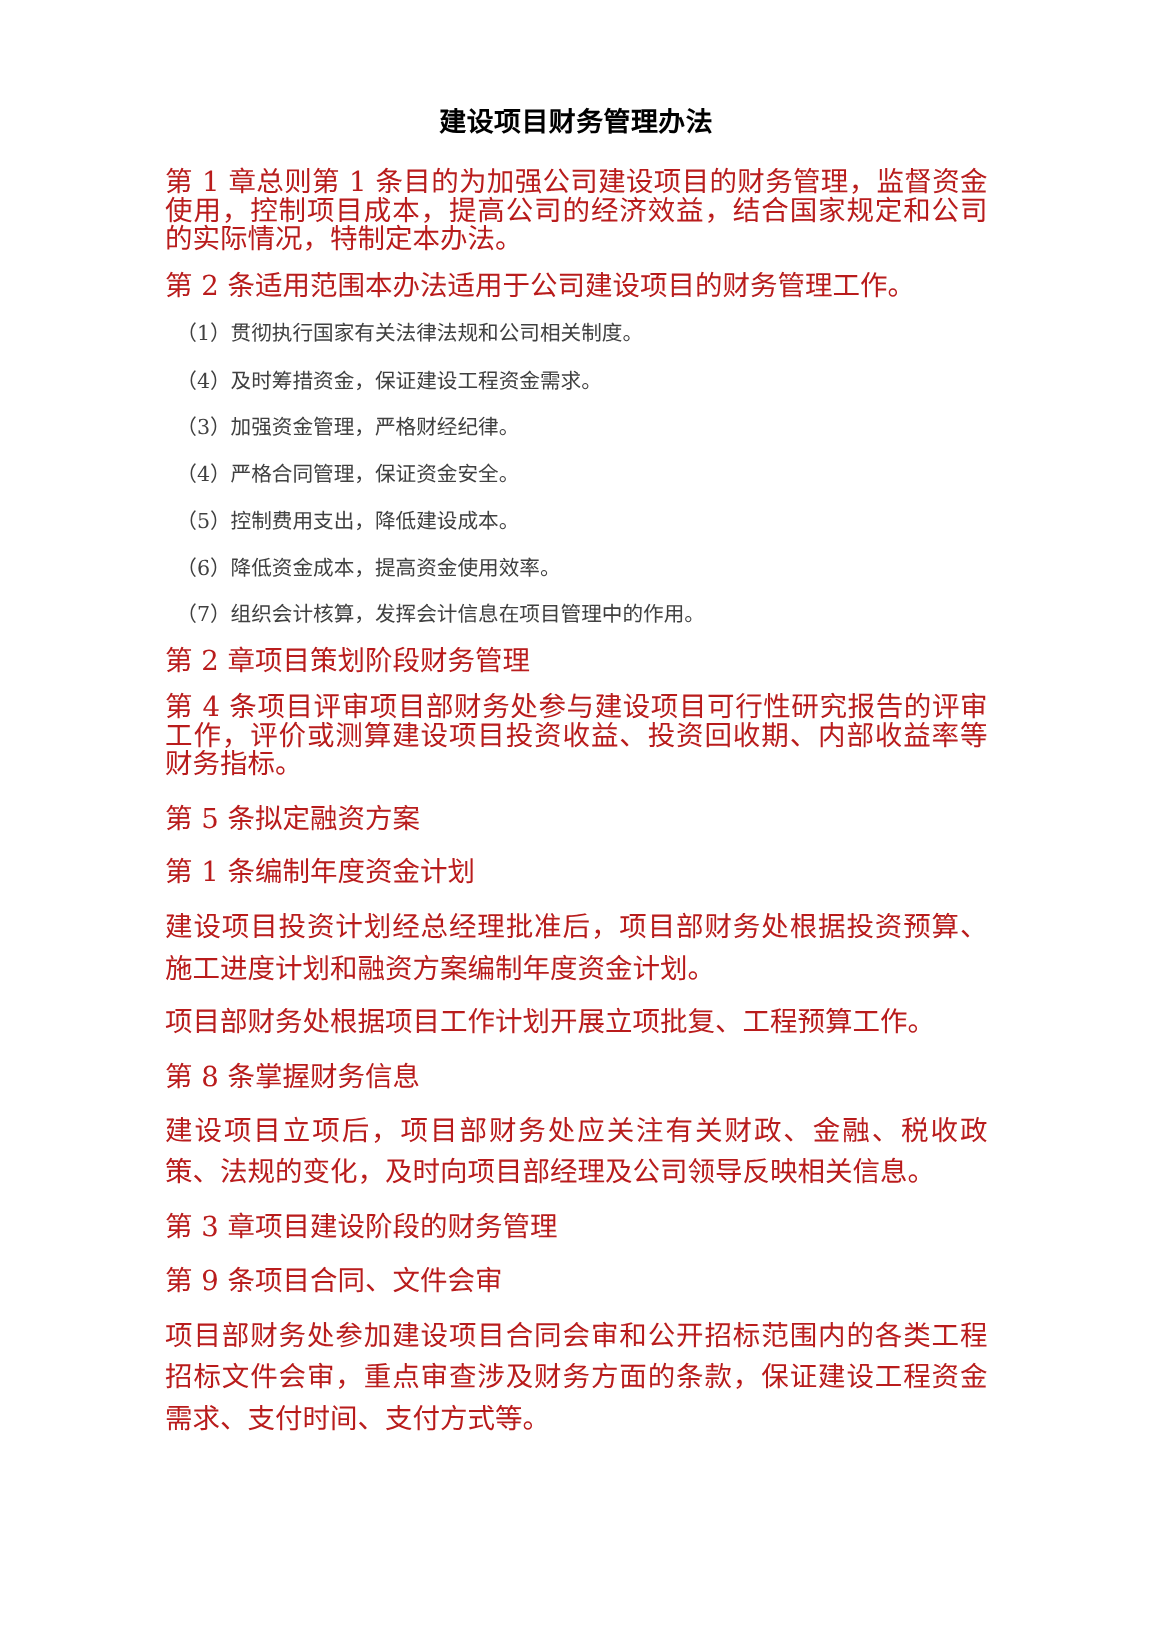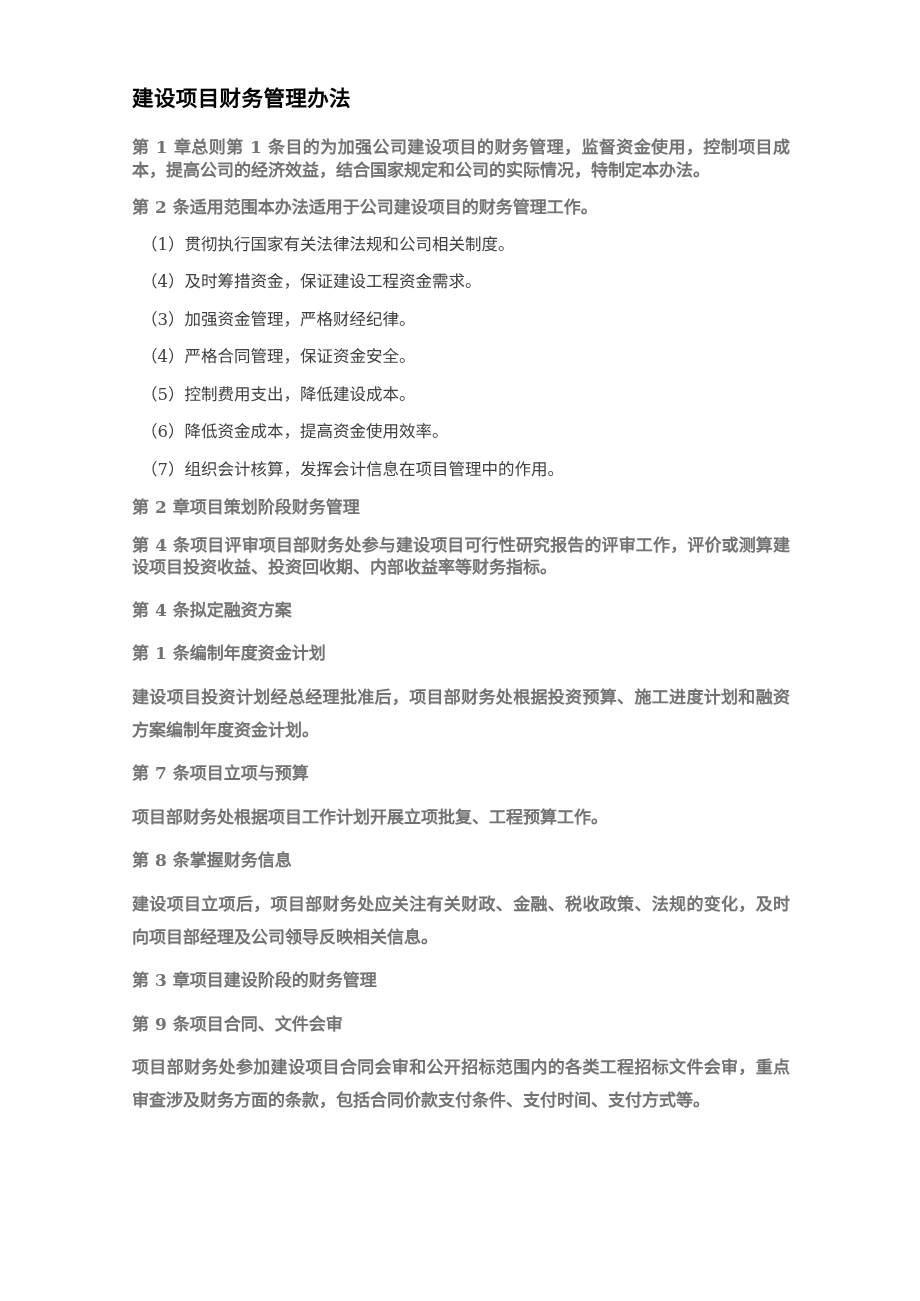--- a/index.html
+++ b/index.html
@@ -30,35 +30,35 @@
     left: 132px;
     top: 84px;
     width: 658px;
   }
 
   .doc-title {
     font-family: "DejaVu Sans", "Liberation Sans", sans-serif;
     font-weight: 700;
     font-size: 21.5px;
     line-height: 30px;
+    text-align: center;
     letter-spacing: 0.4px;
     margin: 0 0 22px 0;
     color: #000000;
   }
 
   
   .para {
-    font-size: 17px;
+    font-size: 22px;
     line-height: 22.5px;
     text-align: justify;
     text-justify: inter-ideograph;
     margin: 0 0 15px 0;
-    color: #737373;
+    color: #b91c1c;
     word-break: break-all;
-    font-weight: bold;
   }
 
   
   .para.tight {
     margin-bottom: 15px;
   }
 
   
   .item {
     font-size: 16.5px;
@@ -92,26 +92,25 @@
         <p class="para tight">第 2 条适用范围本办法适用于公司建设项目的财务管理工作。</p>
         <p class="item">（1）贯彻执行国家有关法律法规和公司相关制度。</p>
         <p class="item">（4）及时筹措资金，保证建设工程资金需求。</p>
         <p class="item">（3）加强资金管理，严格财经纪律。</p>
         <p class="item">（4）严格合同管理，保证资金安全。</p>
         <p class="item">（5）控制费用支出，降低建设成本。</p>
         <p class="item">（6）降低资金成本，提高资金使用效率。</p>
         <p class="item">（7）组织会计核算，发挥会计信息在项目管理中的作用。</p>
         <p class="para tight">第 2 章项目策划阶段财务管理</p>
         <p class="para tight">第 4 条项目评审项目部财务处参与建设项目可行性研究报告的评审工作，评价或测算建设项目投资收益、投资回收期、内部收益率等财务指标。</p>
-        <p class="para loose-head">第 4 条拟定融资方案</p>
+        <p class="para loose-head">第 5 条拟定融资方案</p>
         <p class="para loose-head">第 1 条编制年度资金计划</p>
         <p class="para loose">建设项目投资计划经总经理批准后，项目部财务处根据投资预算、施工进度计划和融资方案编制年度资金计划。</p>
-        <p class="para loose-head">第 7 条项目立项与预算</p>
         <p class="para loose">项目部财务处根据项目工作计划开展立项批复、工程预算工作。</p>
         <p class="para loose-head">第 8 条掌握财务信息</p>
         <p class="para loose">建设项目立项后，项目部财务处应关注有关财政、金融、税收政策、法规的变化，及时向项目部经理及公司领导反映相关信息。</p>
         <p class="para loose-head">第 3 章项目建设阶段的财务管理</p>
         <p class="para loose-head">第 9 条项目合同、文件会审</p>
-        <p class="para loose">项目部财务处参加建设项目合同会审和公开招标范围内的各类工程招标文件会审，重点审查涉及财务方面的条款，包括合同价款支付条件、支付时间、支付方式等。</p>
+        <p class="para loose">项目部财务处参加建设项目合同会审和公开招标范围内的各类工程招标文件会审，重点审查涉及财务方面的条款，保证建设工程资金需求、支付时间、支付方式等。</p>
       </div>
 
   </div>
 </div>
 
 </body></html>

